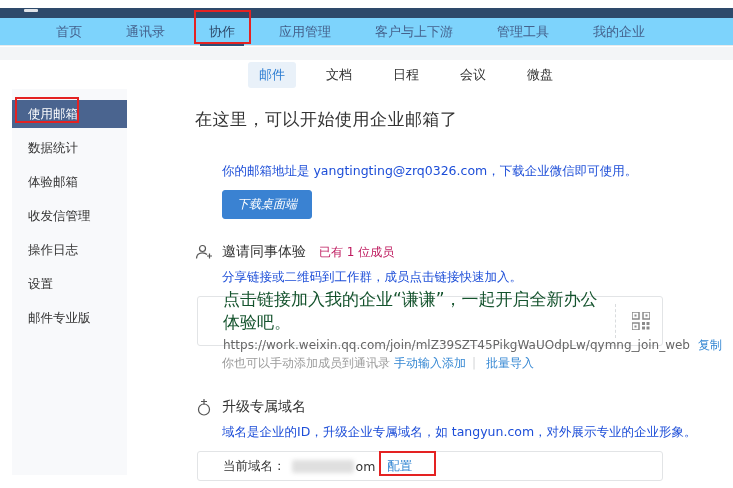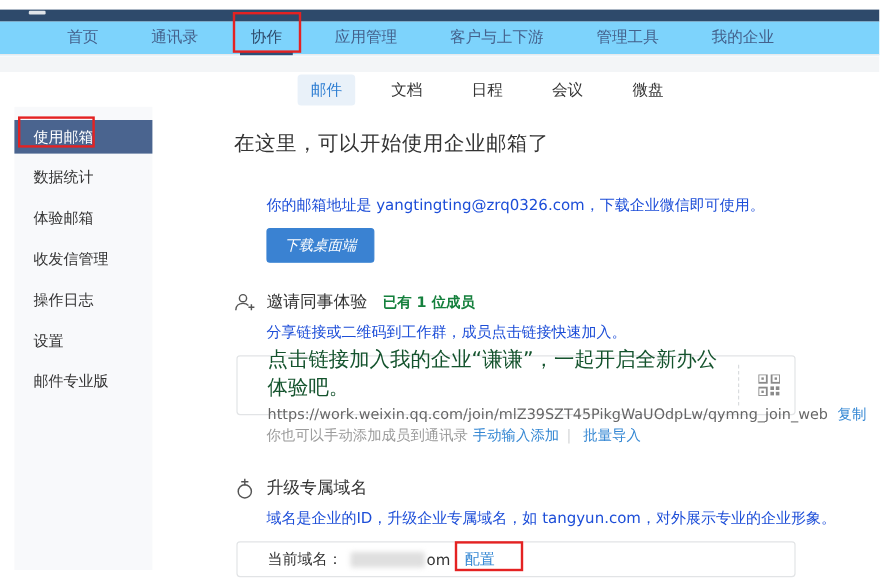--- a/index.html
+++ b/index.html
@@ -39,21 +39,21 @@
   .side-item + .side-item { margin-top:6px; }
   .side-item.selected { background:#4a648f; color:#fff; margin-top:0; }
 
   .main { flex:1; padding:19px 0 0 68px; }
   h1.page-title { font-size:17px; font-weight:400; color:#333; letter-spacing:.5px; }
 
   .section { margin-top:0; }
   .sec-head { display:flex; align-items:center; gap:9px; }
   .sec-icon { width:18px; height:18px; flex:none; display:flex; align-items:center; justify-content:center; }
   .sec-title { font-size:14px; color:#333; }
-  .sec-count { font-size:12px; color:#15803d; margin-left:4px;font-weight:bold; }
+  .sec-count { font-size:12px; color:#be185d; margin-left:4px; }
   .sec-body { margin-left:27px; }
   .sec-desc { font-size:12.5px; color:#1d4ed8; margin-top:8px; }
 
   .btn-row { margin-top:10px; display:flex; gap:10px; }
   .btn { font-family:inherit; font-size:12px; padding:5px 14px; border-radius:3px; cursor:pointer; border:1px solid #d9d9d9; background:#fff; color:#333;font-style:italic; }
   .btn.primary { background:#3a82d2; border-color:#3a82d2; color:#fff; }
 
   .share-box { margin-left:2px; margin-top:10px; width:466px; height:50px; border:1px solid #e2e4e6; border-radius:3px;
                display:flex; align-items:center; padding:0 10px 0 25px; }
   .share-texts { flex:1; min-width:0; }

